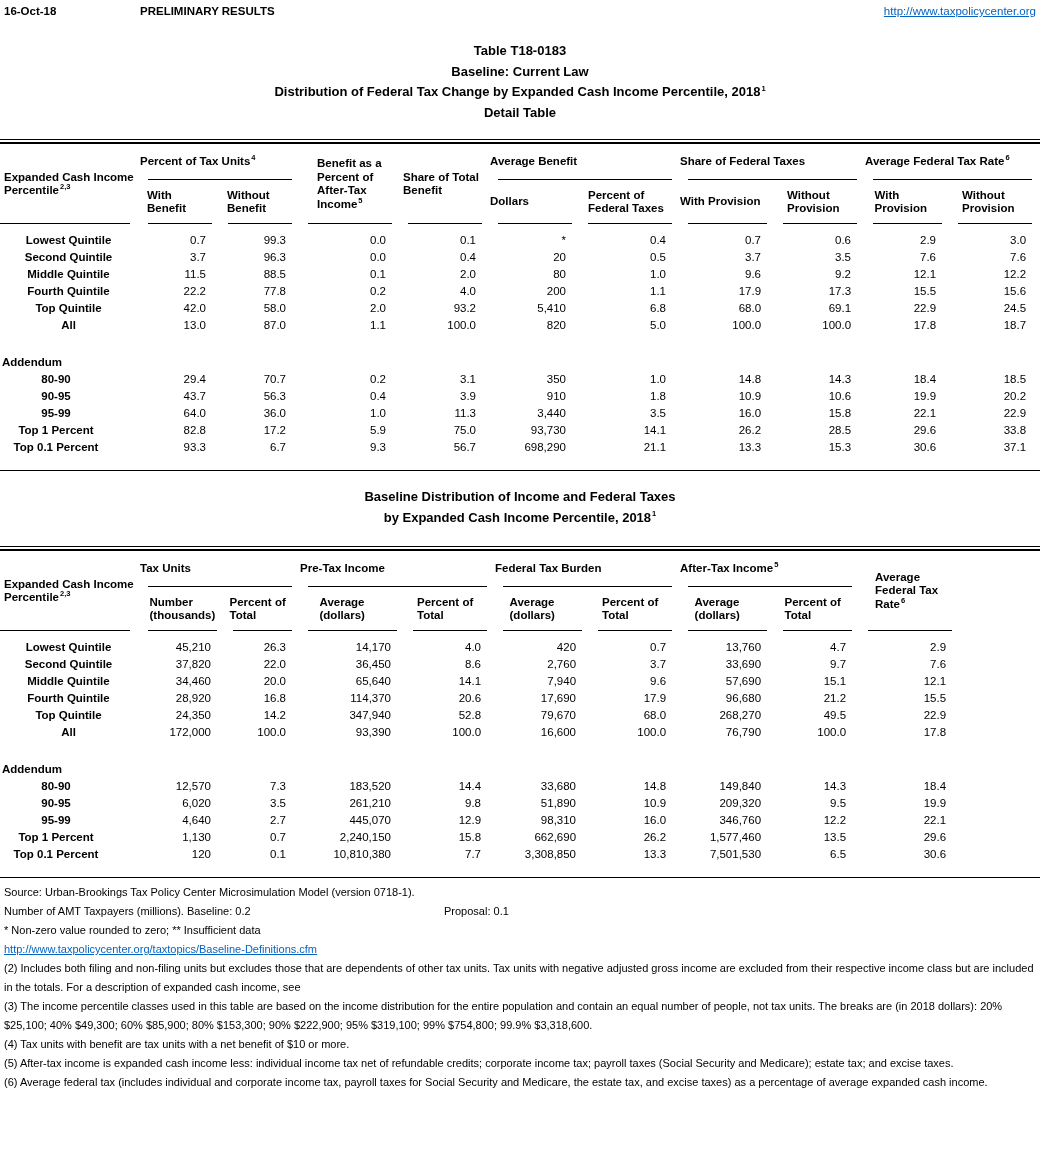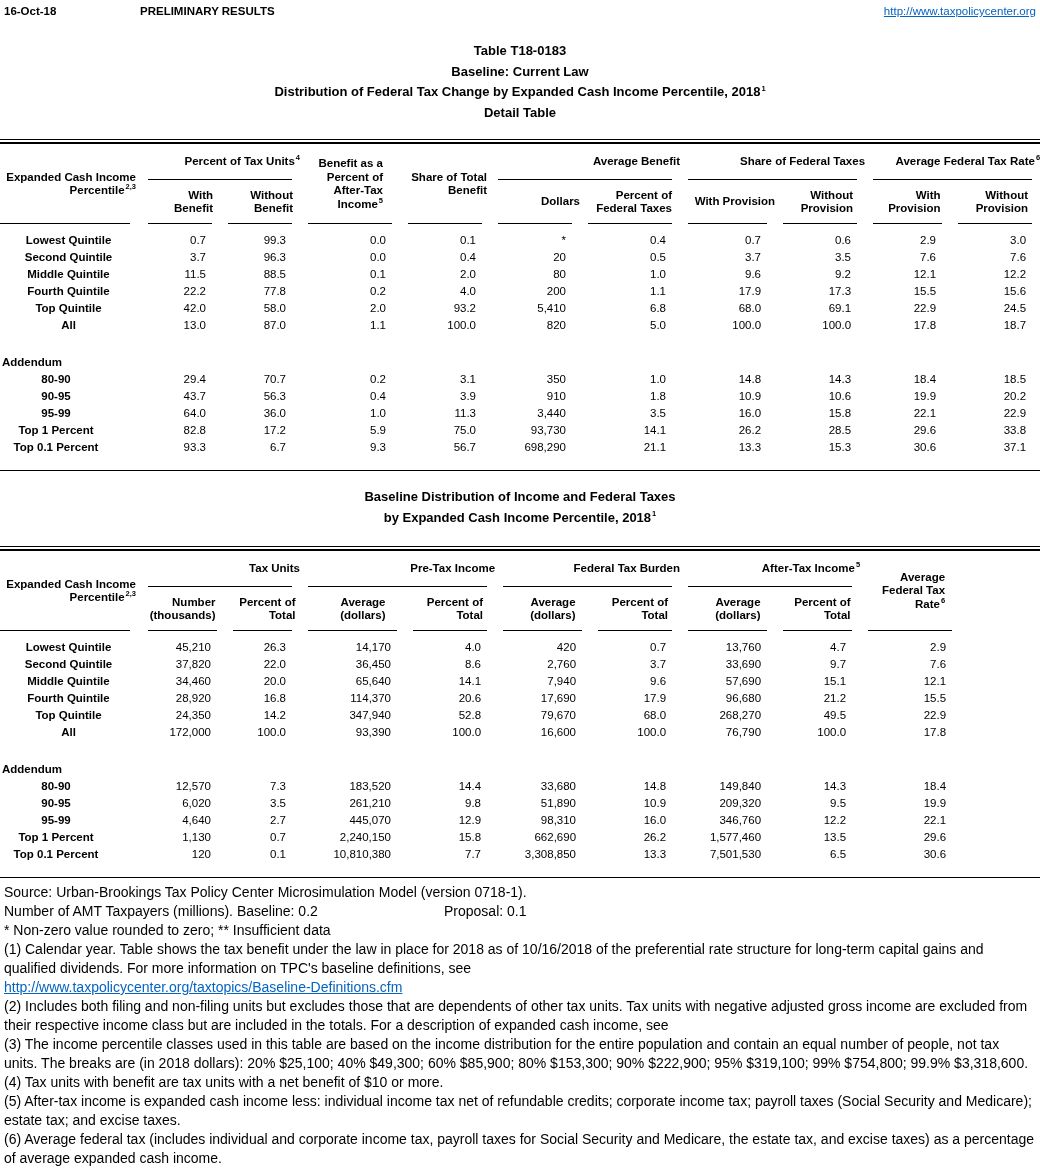--- a/index.html
+++ b/index.html
@@ -15,37 +15,37 @@
 
   
   .titles { text-align:center; font-weight:bold; font-size:13px; line-height:20.5px; margin-top:24px; margin-bottom:16px; }
   .t2titles { text-align:center; font-weight:bold; font-size:13px; line-height:20.5px; margin-top:16px; margin-bottom:18px; }
 
   
   .ttop { border-top:1px solid #000; padding-top:2px; }
   table { width:1040px; border-collapse:collapse; table-layout:fixed;
           border-top:2px solid #000; border-bottom:1px solid #000; font-size:11.5px; }
   th,td { padding:0; }
-  thead th { font-weight:bold; vertical-align:middle; position:relative; text-align:right; line-height:13.5px; }
+  thead th { font-weight:bold; vertical-align:middle; position:relative; text-align:left; line-height:13.5px; }
   tr.g > th { height:36px; }
   tr.s > th { height:44px; }
   .hu { position:absolute; left:8px; right:8px; bottom:0; border-bottom:1px solid #000; }
   th.stub .hu { left:0; right:10px; }
   .wrapnarrow { max-width:66px; margin:4px auto; }
   .wrapmid { max-width:84px; margin:4px auto; }
   .wraprate { max-width:70px; margin:0 auto; }
   .stubwrap { max-width:132px; margin:0 auto; }
 
   tbody td { text-align:right; padding-right:14px; height:17px; line-height:17px; }
   tbody th.rowlabel { text-align:center; font-weight:bold; padding-right:3px; height:17px; line-height:17px; }
   tbody th.rowlabel.indent { padding-right:28px; }
   tr.addlbl th { text-align:left; font-weight:bold; padding-left:2px; height:17px; line-height:17px; }
 
   
-  .foot { font-size:14px; line-height:19px; margin-top:5px; padding:0 4px; }
+  .foot { font-size:11px; line-height:19px; margin-top:5px; padding:0 4px; }
   .foot p { margin:0; }
   .amt { position:relative; }
   .amt .prop { position:absolute; left:440px; top:0; }
 </style>
 </head>
 <body>
 
 <div class="topbar">
   <span class="date">16-Oct-18</span>
   <span class="status">PRELIMINARY RESULTS</span>
@@ -535,20 +535,19 @@
 </table>
 </div>
 
 <div class="foot">
   <p>Source: Urban-Brookings Tax Policy Center Microsimulation Model (version 0718-1).</p>
   <p class="amt">
     <span>Number of AMT Taxpayers (millions).  Baseline: 0.2</span>
     <span class="prop">Proposal: 0.1</span>
   </p>
   <p>* Non-zero value rounded to zero; ** Insufficient data</p>
-  <p>(1) Calendar year. Table shows the tax benefit under the law in place for 2018 as of 10/16/2018 of the preferential rate structure for long-term capital gains and qualified dividends. For more information on TPC's baseline definitions, see</p>
   <p><a href="#">http://www.taxpolicycenter.org/taxtopics/Baseline-Definitions.cfm</a></p>
   <p>(2) Includes both filing and non-filing units but excludes those that are dependents of other tax units. Tax units with negative adjusted gross income are excluded from their respective income class but are included in the totals. For a description of expanded cash income, see</p>
   <p>(3) The income percentile classes used in this table are based on the income distribution for the entire population and contain an equal number of people, not tax units. The breaks are (in 2018 dollars): 20% $25,100; 40% $49,300; 60% $85,900; 80% $153,300; 90% $222,900; 95% $319,100; 99% $754,800; 99.9% $3,318,600.</p>
   <p>(4) Tax units with benefit are tax units with a net benefit of $10 or more.</p>
   <p>(5) After-tax income is expanded cash income less: individual income tax net of refundable credits; corporate income tax; payroll taxes (Social Security and Medicare); estate tax; and excise taxes.</p>
   <p>(6) Average federal tax (includes individual and corporate income tax, payroll taxes for Social Security and Medicare, the estate tax, and excise taxes) as a percentage of average expanded cash income.</p>
 </div>
 
 </body></html>

